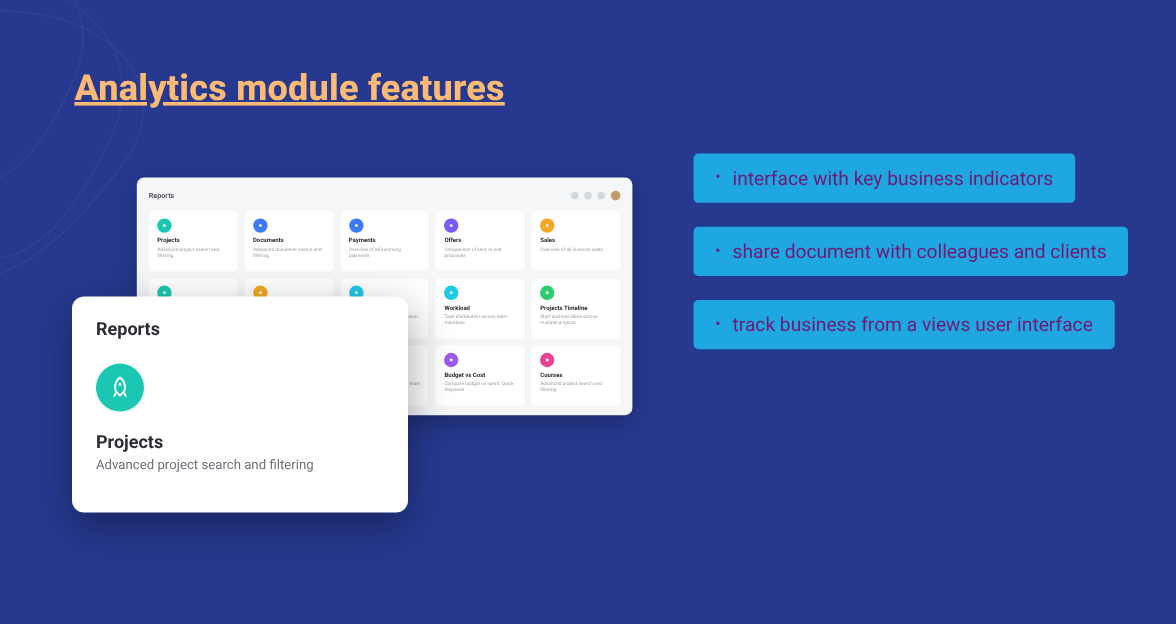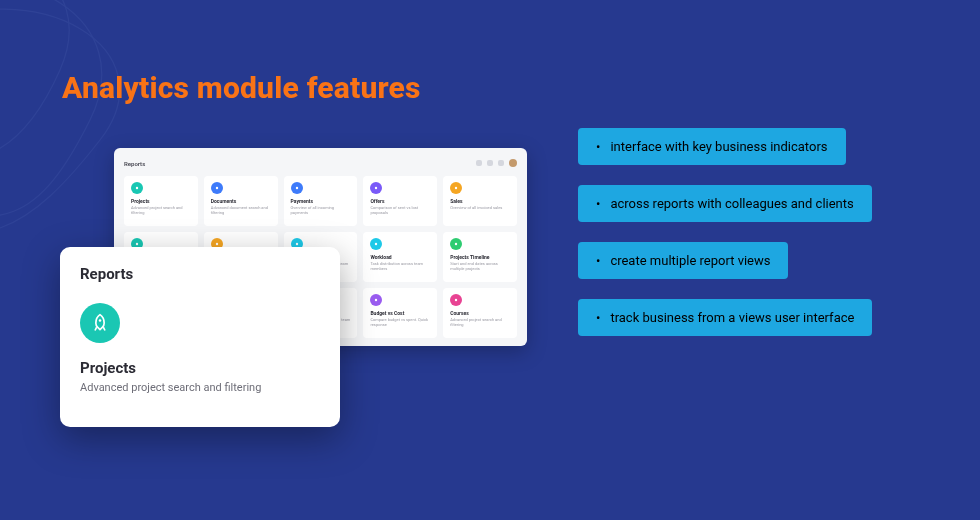--- a/index.html
+++ b/index.html
@@ -17,41 +17,42 @@
     top: -40px;
     left: -60px;
     width: 360px;
     height: 320px;
     pointer-events: none;
     opacity: 0.45;
   }
 
   .title {
     position: absolute;
-    top: 70px;
+    top: 56px;
     left: 62px;
-    color: #f97316;
+    color: #fdba74;
     font-size: 30px;
     font-weight: 800;
     letter-spacing: 0.2px;
+    text-decoration: underline;
   }
 
   
   .features {
     position: absolute;
     top: 128px;
     left: 578px;
     display: flex;
     flex-direction: column;
     gap: 20px;
   }
   .feature-pill {
     background: #1ea7e1;
-    color: #000000;
-    font-size: 13px;
+    color: #701a75;
+    font-size: 16px;
     padding: 11px 18px 11px 18px;
     border-radius: 4px;
     display: inline-flex;
     align-items: center;
     gap: 10px;
     width: max-content;
   }
   .feature-pill::before {
     content: "•";
     font-size: 13px;
@@ -190,24 +191,21 @@
   <path d="M0 0 C 60 -30, 160 20, 120 110 S 30 220, -60 180" fill="none" stroke="#3a4ea0" stroke-width="1.2"></path>
 </svg>
 
 <h1 class="title">Analytics module features</h1>
 
 <div class="features">
   <div class="feature-pill">
       <span>interface with key business indicators</span>
     </div>
   <div class="feature-pill">
-      <span>across reports with colleagues and clients</span>
-    </div>
-  <div class="feature-pill">
-      <span>create multiple report views</span>
+      <span>share document with colleagues and clients</span>
     </div>
   <div class="feature-pill">
       <span>track business from a views user interface</span>
     </div>
 </div>
 
 <div class="reports-window">
   <div class="rw-header">
     <div class="rw-title">Reports</div>
     <div class="rw-header-icons">

